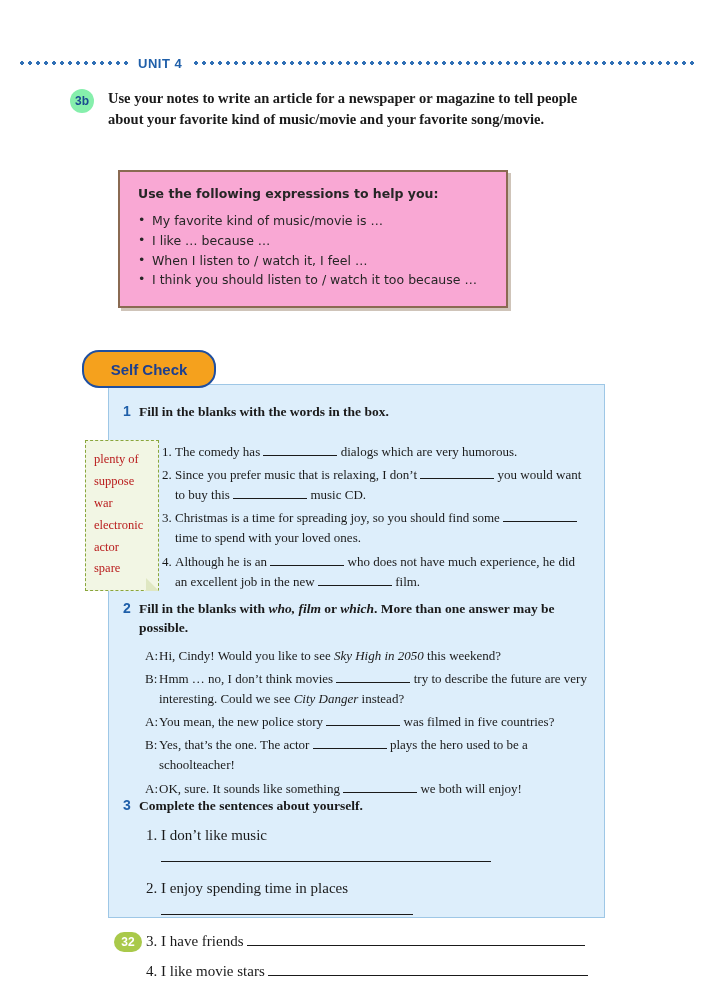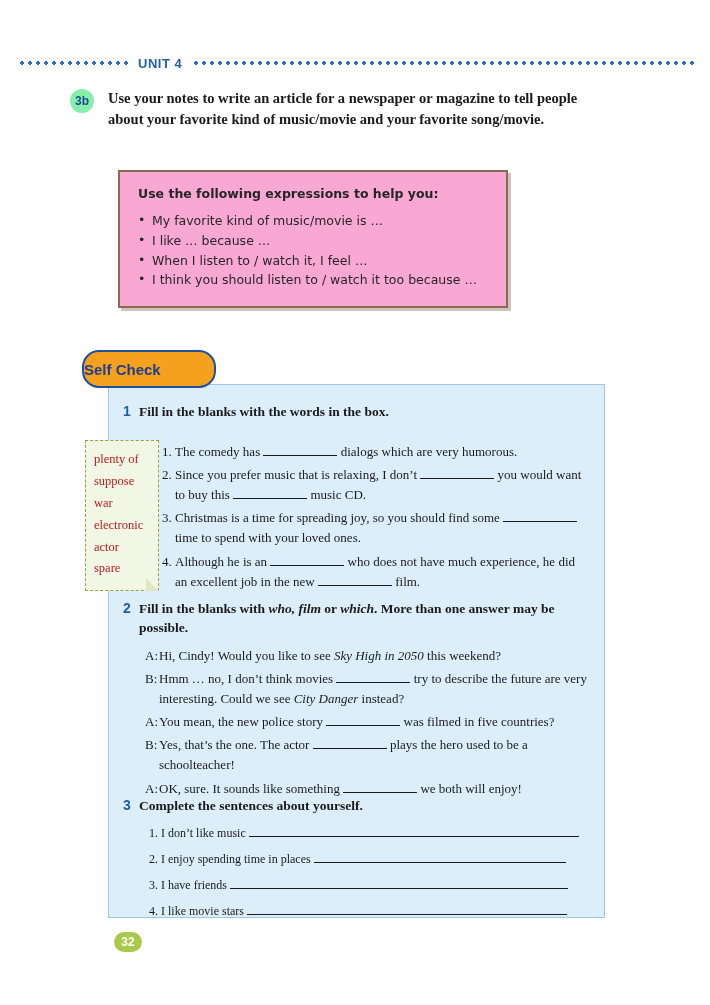--- a/index.html
+++ b/index.html
@@ -121,20 +121,21 @@
     position: absolute;
     top: 350px;
     left: 82px;
     width: 130px;
     height: 34px;
     border: 2.5px solid #1f4fa0;
     border-radius: 17px;
     background: #f5a11d;
     display: flex;
     align-items: center;
+    justify-content: center;
     z-index: 3;
   }
   .self-check span {
     font-family: "Liberation Sans", sans-serif;
     font-weight: bold;
     font-size: 15px;
     color: #1d3f8f;
   }
 
   
@@ -228,21 +229,21 @@
   .dialogue p .spk {
     position: absolute;
     left: 0;
   }
   .dialogue em { font-style: italic; }
 
   
   ol.sentlist {
     margin: 8px 0 0 0;
     padding-left: 38px;
-    font-size: 12px;
+    font-size: 15px;
     line-height: 1.5;
   }
   ol.sentlist li { margin-bottom: 8px; }
   .longblank {
     display: inline-block;
     border-bottom: 1px solid #1a1a1a;
     vertical-align: baseline;
   }
 
   

